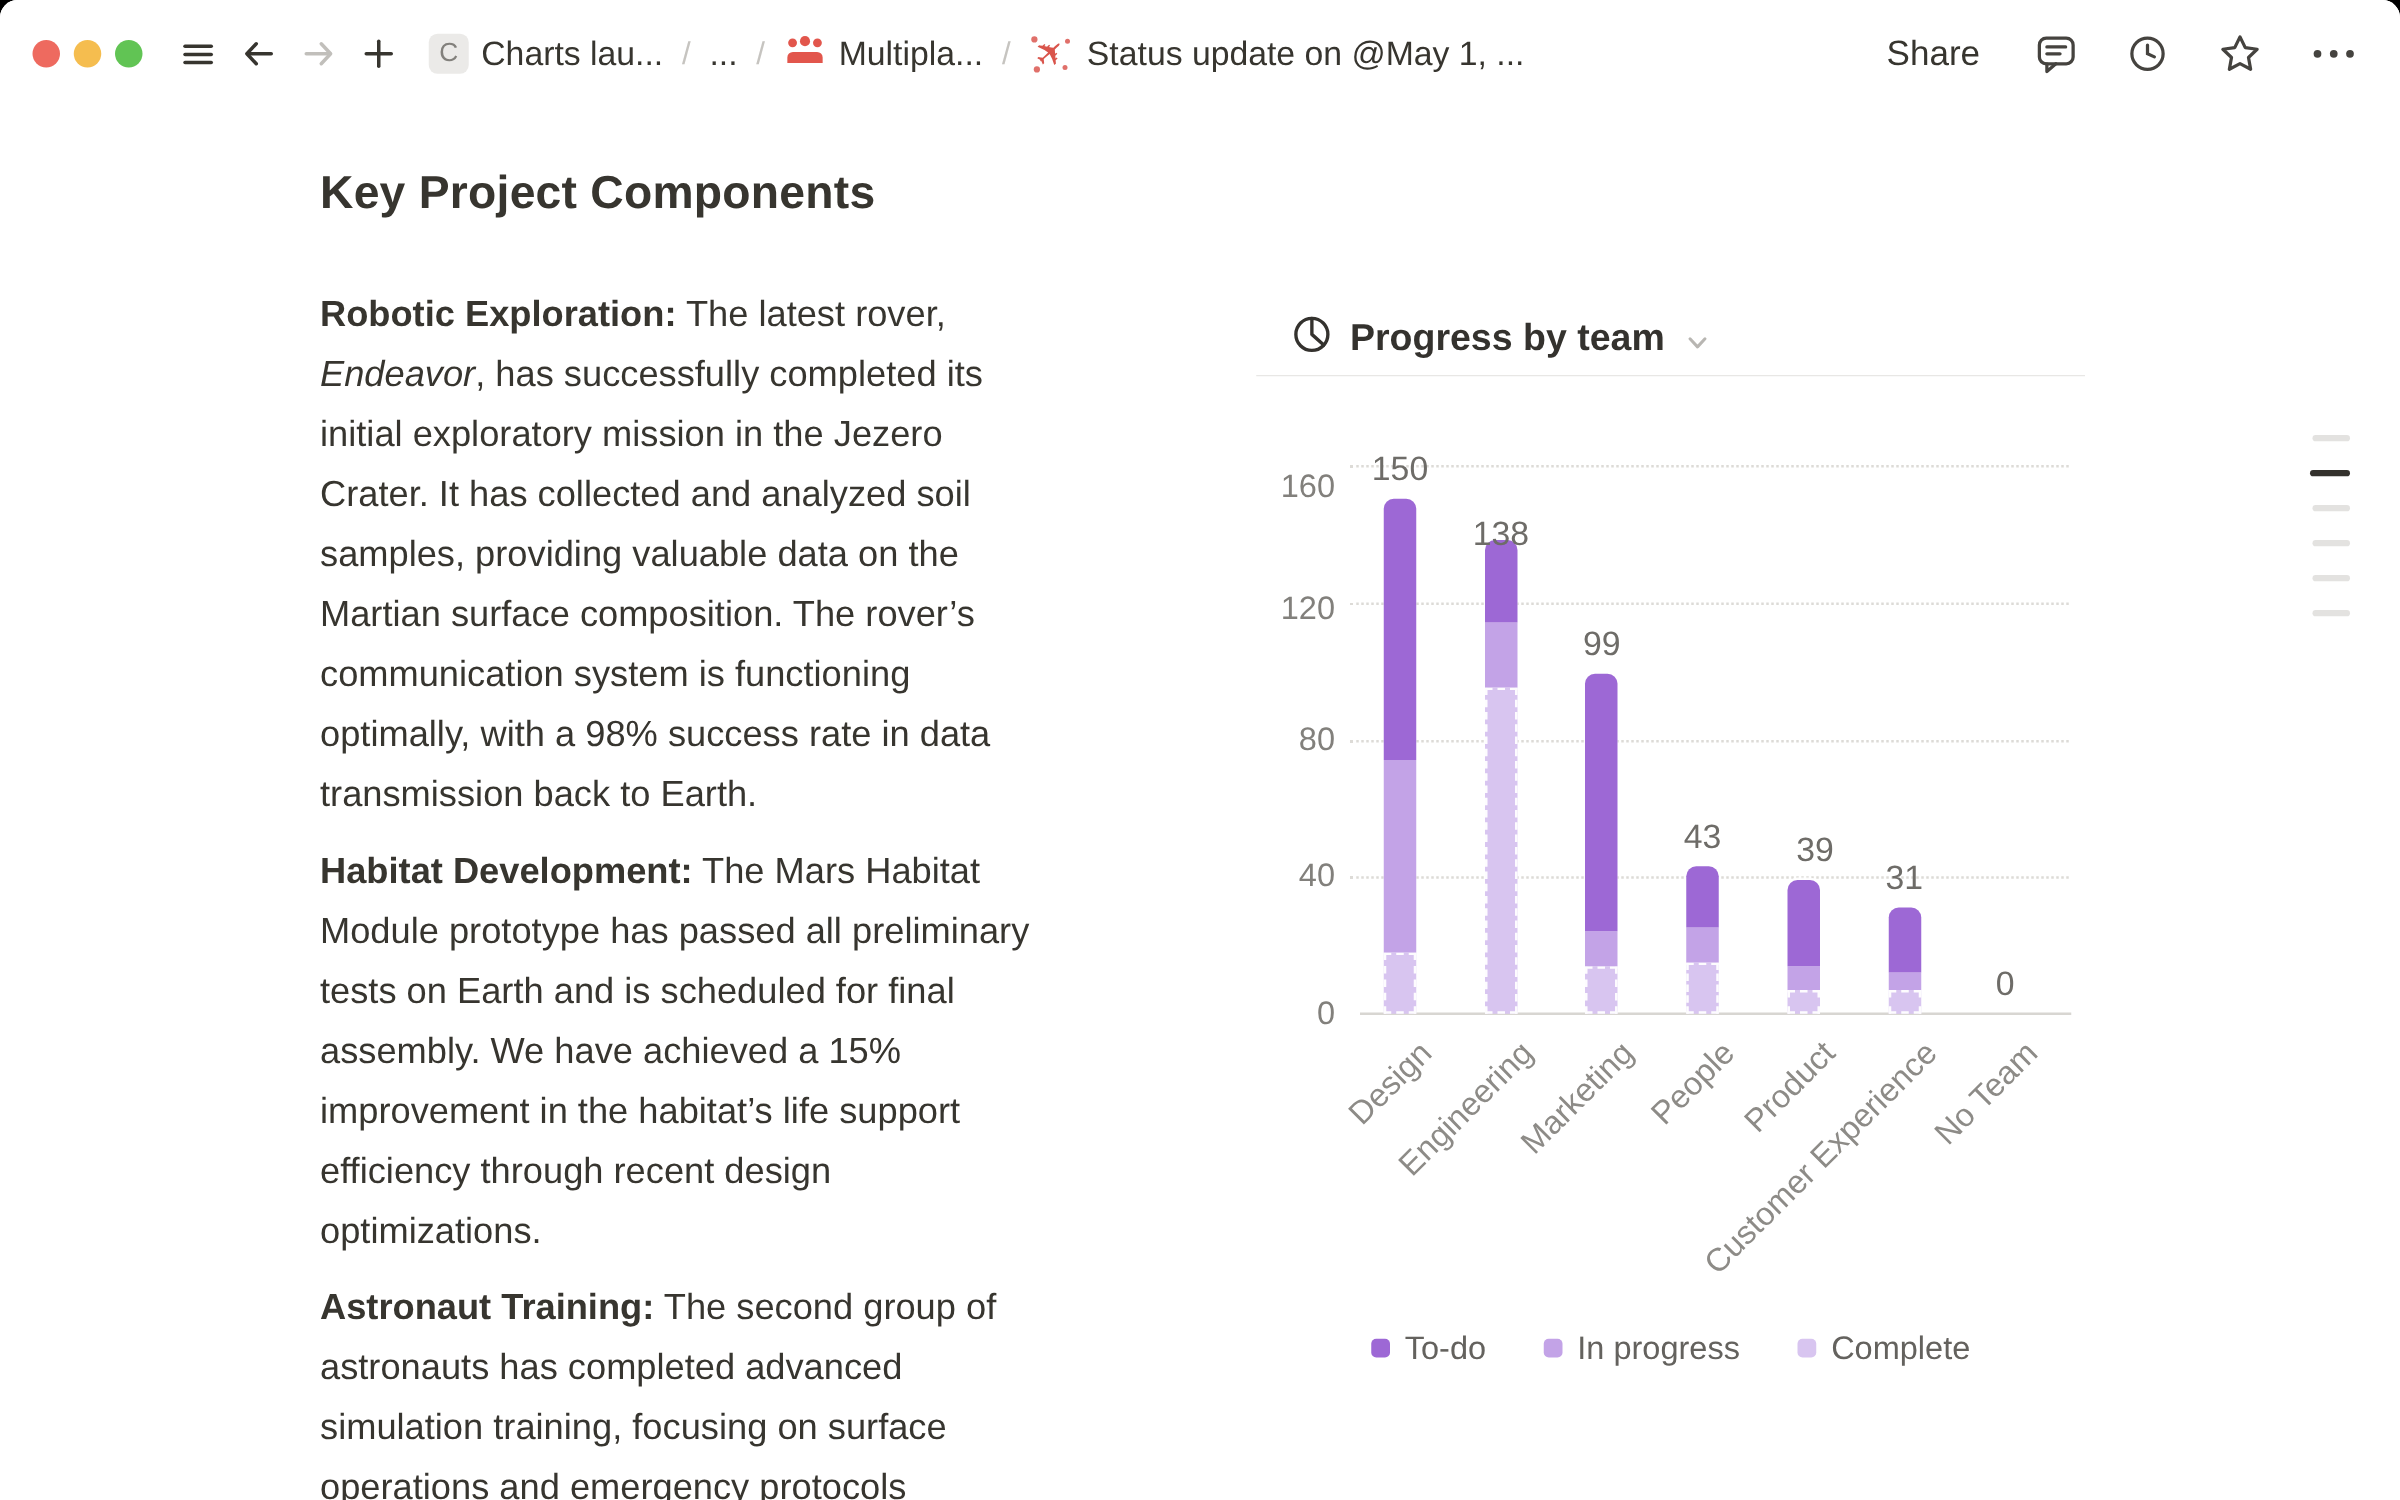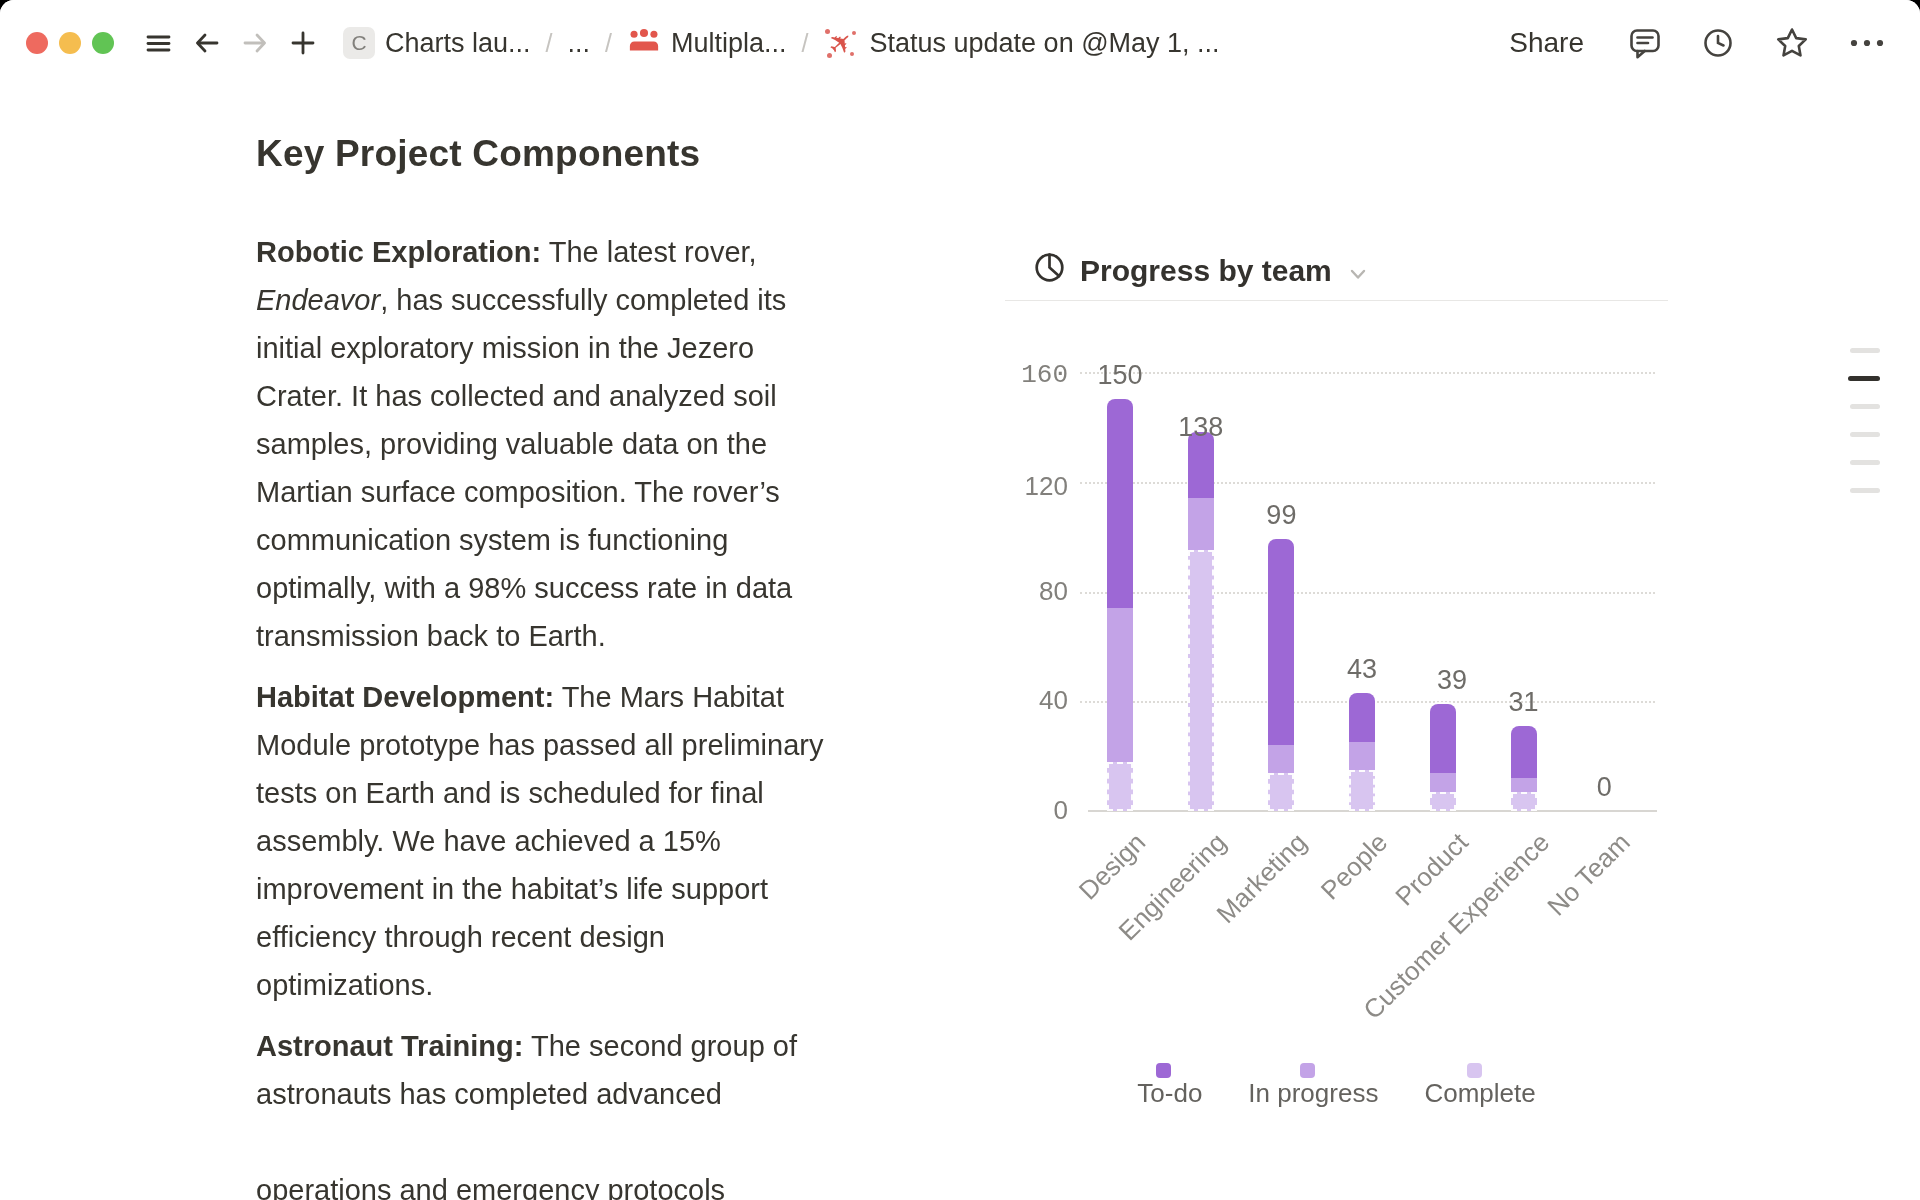--- a/index.html
+++ b/index.html
@@ -68,21 +68,21 @@
   .seg { position:absolute; left:0; width:100%; }
   .seg.rounded { border-radius:8px 8px 0 0; }
   .seg.sep { box-shadow:0 -2px 0 rgba(255,255,255,.85); }
   .seg.dashed { border:2px dashed rgba(255,255,255,.95); }
   .val { position:absolute; width:90px; text-align:center; font-size:27px; color:#6e6c68; }
   .xlab {
     position:absolute; white-space:nowrap; font-size:26px; color:#8d8b87;
     transform-origin:100% 0; transform:rotate(-45deg);
   }
   .legend { display:flex; justify-content:center; align-items:center; gap:46px; margin-top:252px; width:100%; }
-  .legend-item { display:flex; align-items:center; font-size:26px; color:#64625e; cursor:pointer;flex-direction:column; }
+  .legend-item { display:flex; align-items:center; font-size:26px; color:#64625e; cursor:pointer; }
   .swatch { width:15px; height:15px; border-radius:4px; margin-right:12px; }
 
   
   .toc { position:absolute; right:40px; top:348px; display:flex; flex-direction:column; align-items:flex-end; gap:23px; }
   .toc-line { width:30px; height:5px; border-radius:2.5px; background:#e3e2e0; cursor:pointer; }
   .toc-line.active { width:32px; background:#33312d; }
 </style>
 </head>
 <body>
 
@@ -219,21 +219,21 @@
         </span>
       </button>
     </div>
   </div>
 
   <div class="doc">
     <h1 class="doc-title">Key Project Components</h1>
     <div class="paras">
         <div class="para"><strong>Robotic Exploration:</strong><span> The latest rover,</span><br><em>Endeavor</em><span>, has successfully completed its</span><br><span>initial exploratory mission in the Jezero</span><br><span>Crater. It has collected and analyzed soil</span><br><span>samples, providing valuable data on the</span><br><span>Martian surface composition. The rover’s</span><br><span>communication system is functioning</span><br><span>optimally, with a 98% success rate in data</span><br><span>transmission back to Earth.</span></div>
         <div class="para"><strong>Habitat Development:</strong><span> The Mars Habitat</span><br><span>Module prototype has passed all preliminary</span><br><span>tests on Earth and is scheduled for final</span><br><span>assembly. We have achieved a 15%</span><br><span>improvement in the habitat’s life support</span><br><span>efficiency through recent design</span><br><span>optimizations.</span></div>
-        <div class="para"><strong>Astronaut Training:</strong><span> The second group of</span><br><span>astronauts has completed advanced</span><br><br><span>operations and emergency protocols</span></div>
+        <div class="para"><strong>Astronaut Training:</strong><span> The second group of</span><br><span>astronauts has completed advanced</span><br><span>simulation training, focusing on surface</span><br><span>operations and emergency protocols</span></div>
       </div>
   </div>
 
   <div class="panel">
     <button class="chart-header">
       <span>
         <svg width="35" height="35" viewBox="0 0 35 35">
             <g stroke="#34322e" stroke-width="2.7" fill="none" stroke-linecap="round">
               <circle cx="17.5" cy="17.5" r="12.8"></circle>
               <path d="M17.5,17.5 V4.7 M17.5,17.5 L27,26"></path>
@@ -250,21 +250,21 @@
     <div class="chart-divider"></div>
     <div class="plot">
         <div class="ytick" style="top: 439px;">0</div>
         <div class="gridline" style="top: 329.25px;"></div>
         <div class="ytick" style="top: 329.25px;">40</div>
         <div class="gridline" style="top: 219.5px;"></div>
         <div class="ytick" style="top: 219.5px; text-align: right;">80</div>
         <div class="gridline" style="top: 109.75px;"></div>
         <div class="ytick" style="top: 115px;">120</div>
         <div class="gridline" style="top: 0px;"></div>
-        <div class="ytick" style="top: 4px; font-family: Liberation Mono, monospace;">160</div>
+        <div class="ytick" style="top: 18px;">160</div>
         <div class="axisline"></div>
         <div class="bar" style="left: 27px; height: 411.562px;">
           <div class="seg dashed" style="bottom: 0px; height: 49.3875px; background: rgb(216, 197, 240);"></div>
           <div class="seg sep" style="bottom: 49.3875px; height: 153.65px; background: rgb(195, 163, 231);"></div>
           <div class="seg sep rounded" style="bottom: 203.037px; height: 208.525px; background: rgb(157, 104, 213);"></div>
         </div>
         <div class="val" style="left: -5px; bottom: 419.562px;">150</div>
         <div class="xlab" style="top: 455px; right: 525px;">Design</div>
         <div class="bar" style="left: 107.7px; height: 378.637px;">
           <div class="seg dashed" style="bottom: 0px; height: 260.656px; background: rgb(216, 197, 240);"></div>

